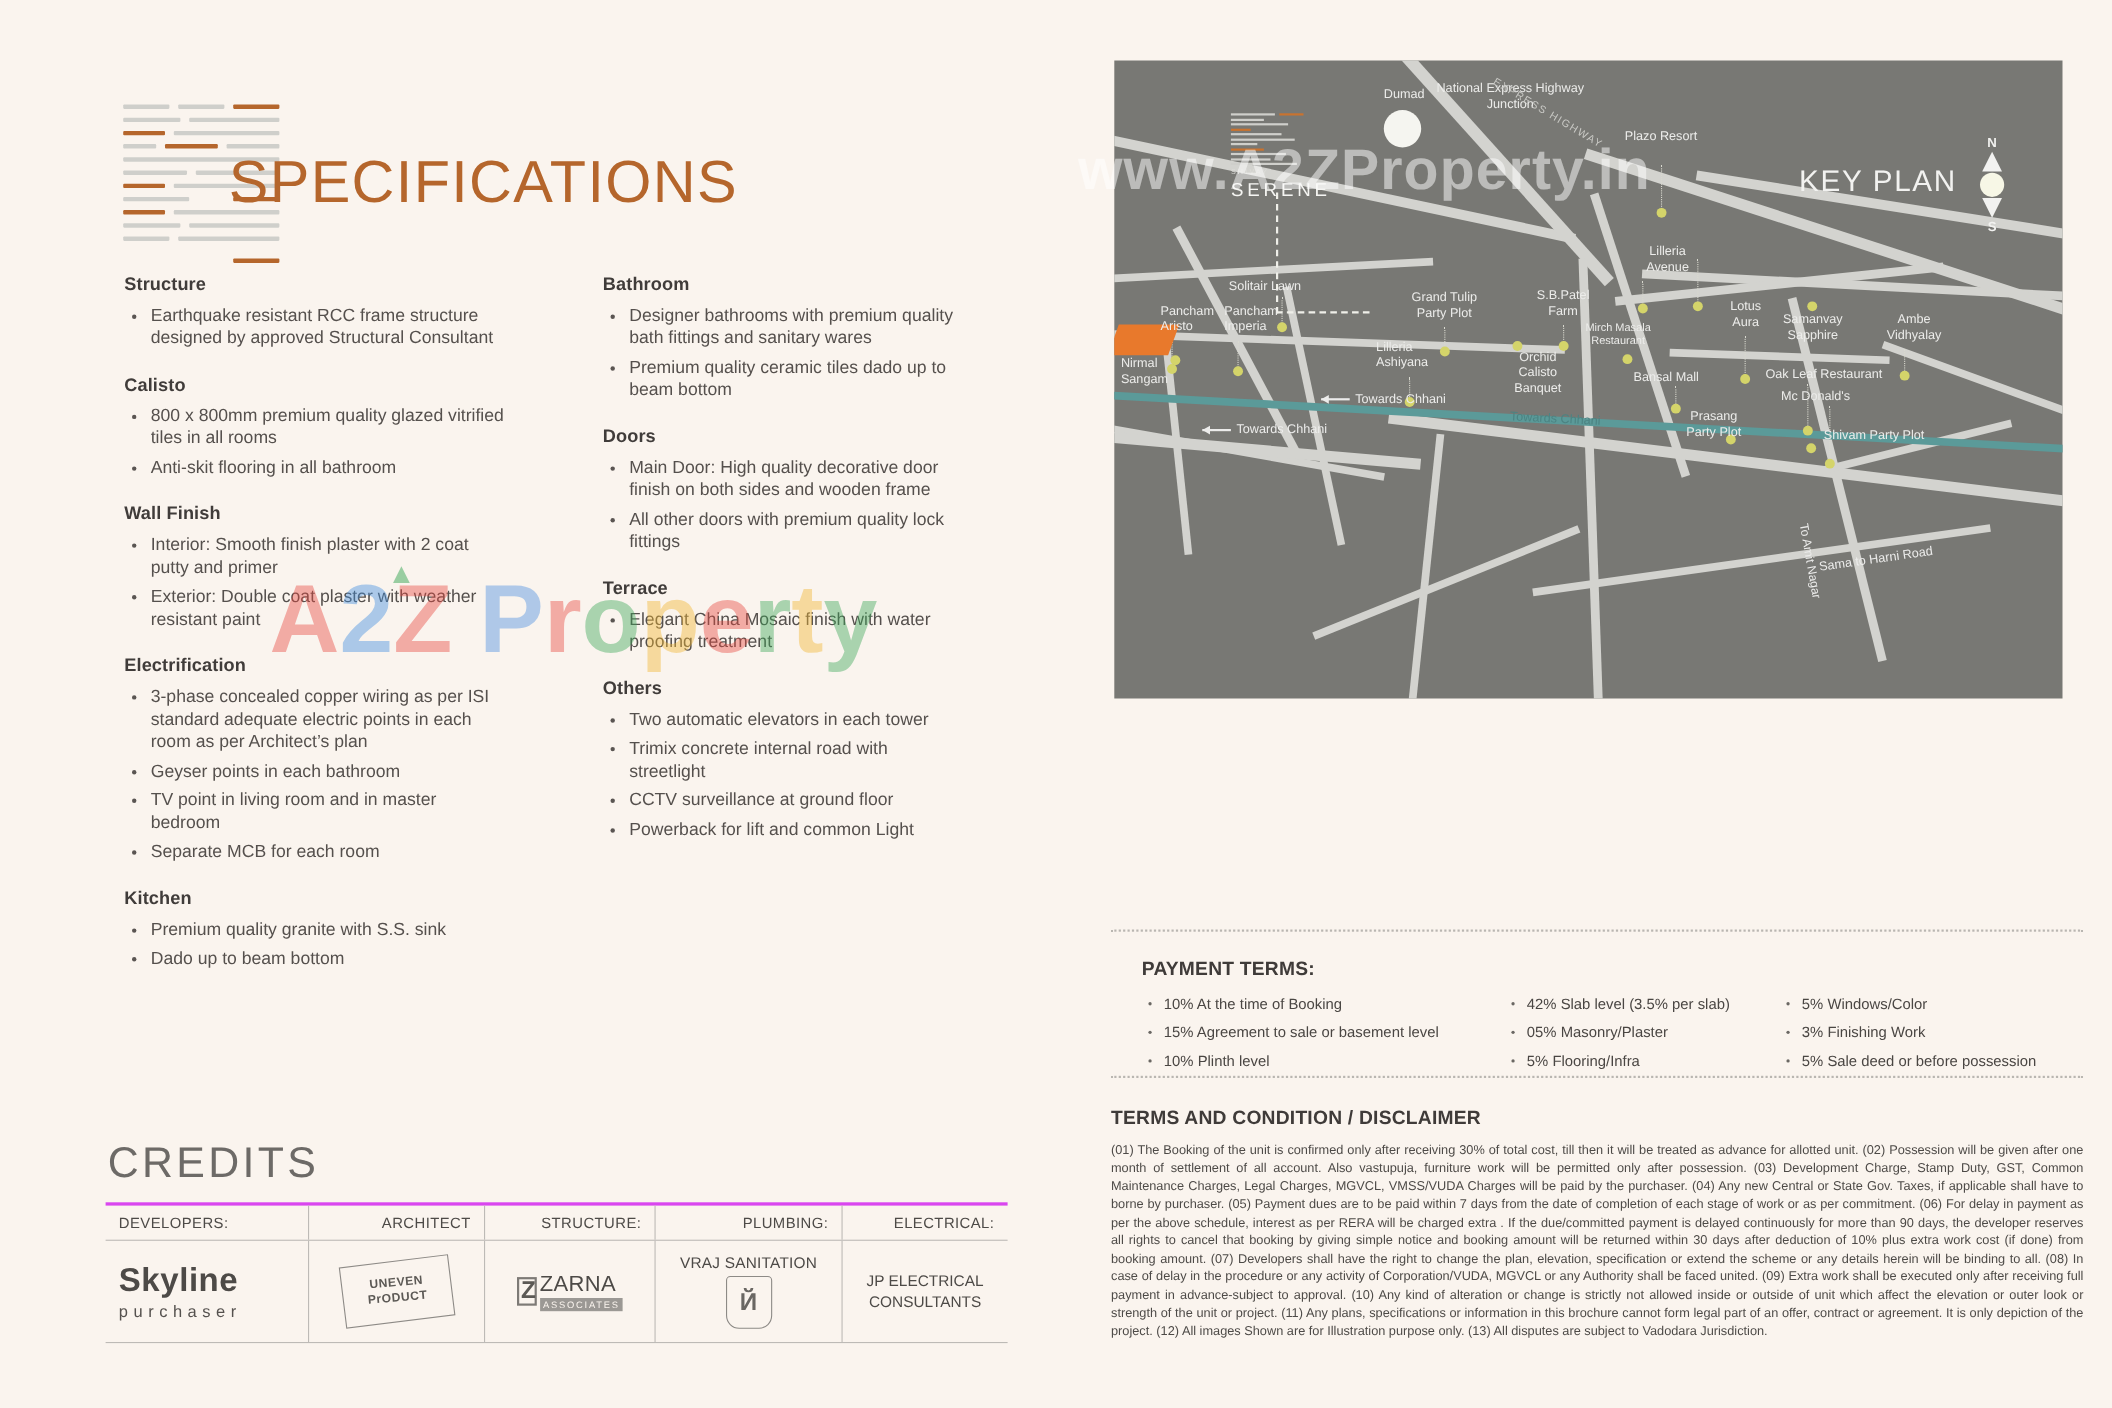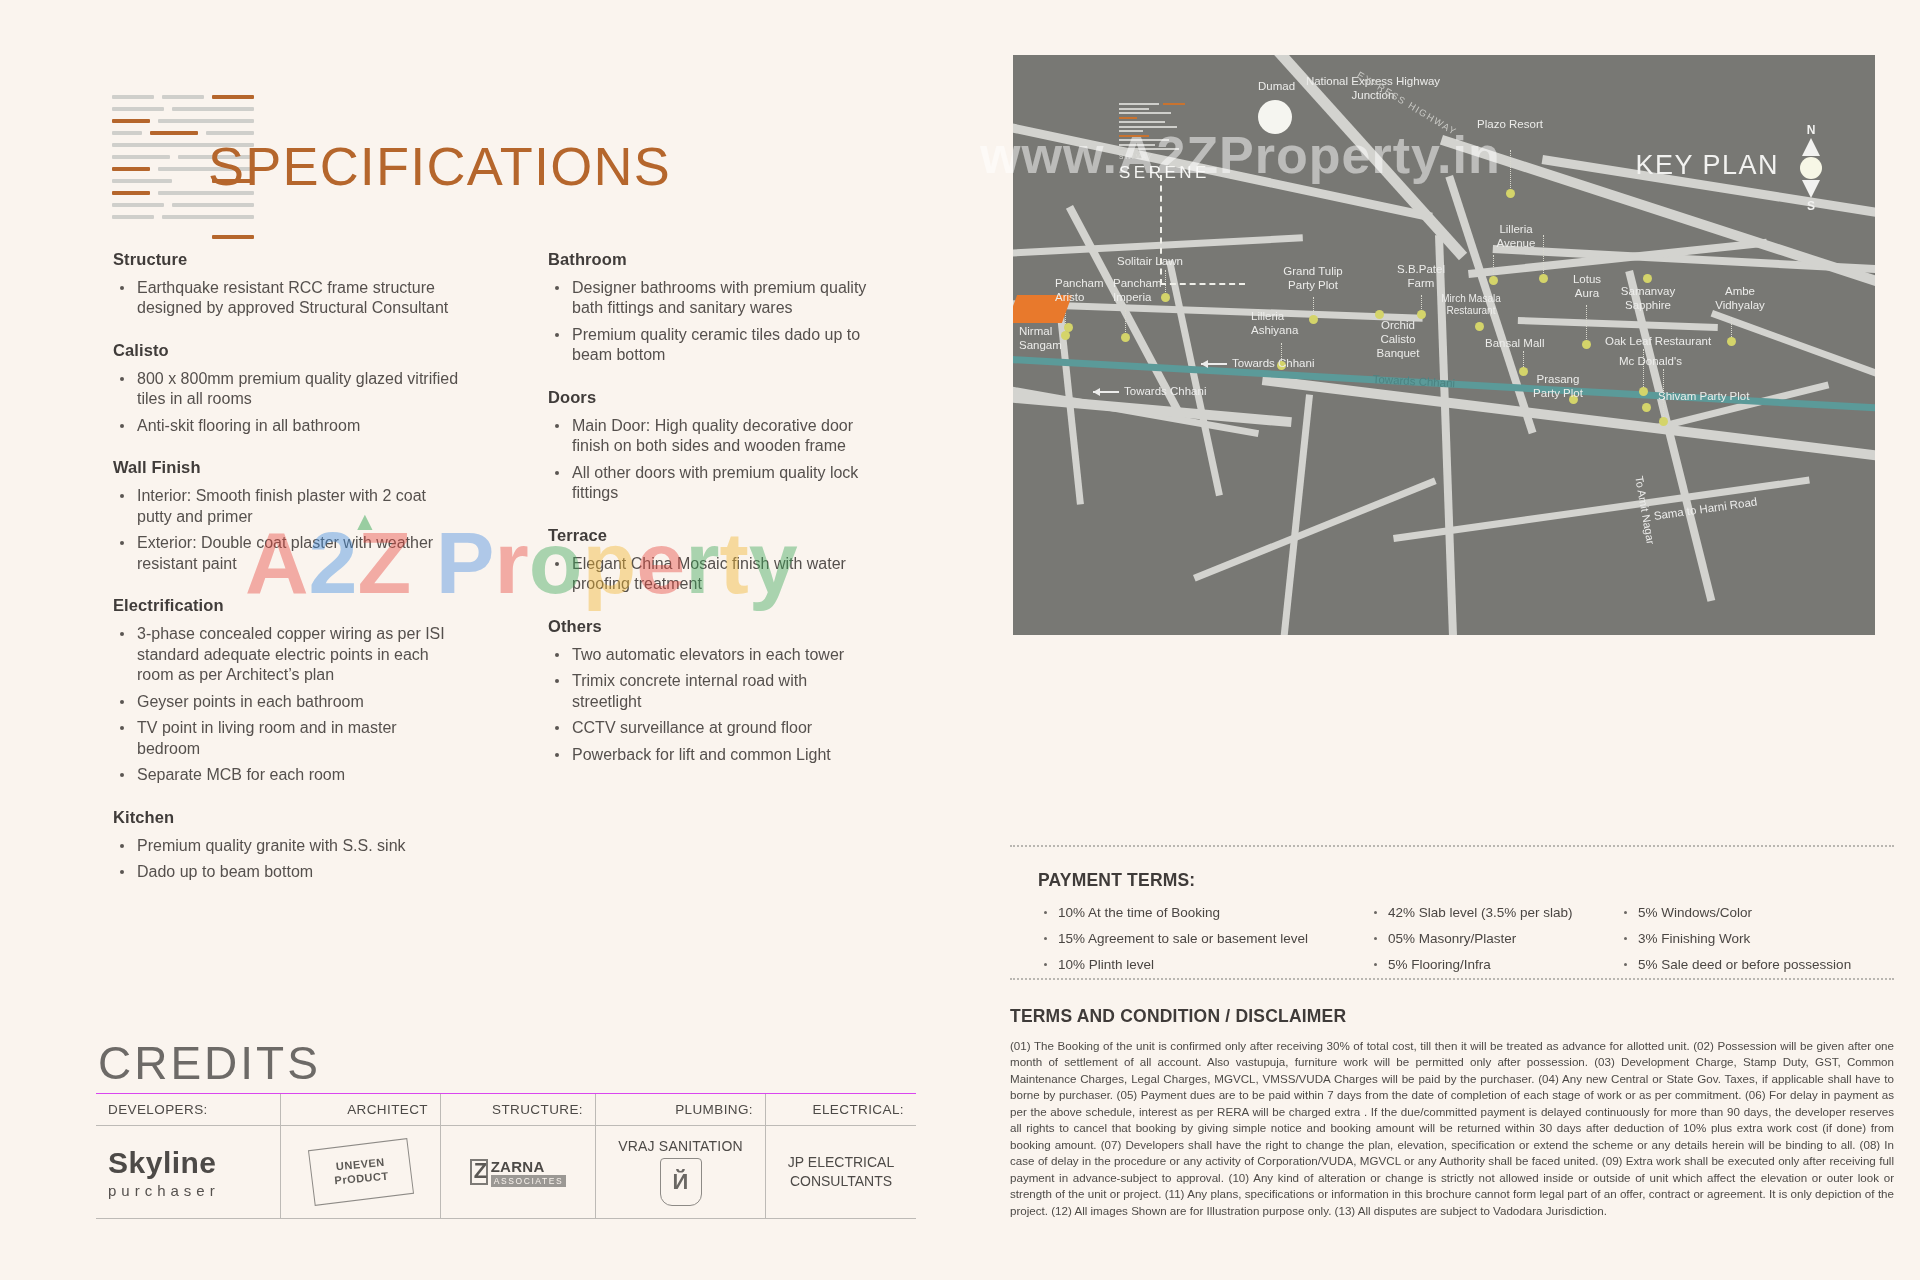--- a/index.html
+++ b/index.html
@@ -51,46 +51,46 @@
     font-size: 16px; line-height: 1.28; color: #55504d;
   }
   .grp li::before {
     content:""; position:absolute; left:7px; top:8px;
     width:4px; height:4px; border-radius:50%; background:#5a5552;
   }
 
   
   .credits-title {
     position: absolute; left: 98px; top: 1036px;
-    font-size: 46px; letter-spacing: 3px; color: #6d6a67; font-weight: 400;
+    font-size: 39px; letter-spacing: 3px; color: #6d6a67; font-weight: 400;
   }
   .credits-table { position: absolute; left: 96px; top: 1093px; width: 820px; }
   .ct-row { display: flex; }
-  .ct-head { border-top: 1px solid #d946ef; border-bottom: 1px solid #bdbab6; }
+  .ct-head { border-top: 3px solid #d946ef; border-bottom: 1px solid #bdbab6; }
   .ct-body { border-bottom: 1px solid #bdbab6; }
   .ct-cell { padding: 8px 12px; border-right: 1px solid #bdbab6; }
   .ct-cell:last-child { border-right: none; }
   .ct-head .ct-cell { font-size: 13.5px; letter-spacing:.4px; color: #4d4a47; font-weight: 400; }
   .c1{width:185px}.c2{width:160px}.c3{width:155px}.c4{width:170px}.c5{width:150px}
   .ct-body .ct-cell { height: 92px; display:flex; flex-direction:column; align-items:center; justify-content:center; }
   .ct-head .c1, .ct-head .c2, .ct-head .c3, .ct-head .c4, .ct-head .c5 { }
   .ct-head .c1 { text-align:left; }
   .ct-head .c2,.ct-head .c3,.ct-head .c4,.ct-head .c5 { text-align:right; }
   .sky1 { font-size: 30px; font-weight: 700; color: #4d4a47; letter-spacing: .5px; }
   .sky2 { font-size: 15px; letter-spacing: 5px; color: #55514e; margin-top:2px; }
   .logo-uneven {
     width: 100px; height: 56px; border: 1.4px solid #8d8a86;
     transform: rotate(-7deg); position: relative; display:flex;
     align-items:center; justify-content:center;
   }
   .logo-uneven b { font-size: 11px; color:#5c5955; letter-spacing:.5px; line-height:1.25; text-align:center; transform: rotate(2deg);}
   .logo-zarna { display:flex; align-items:center; gap:3px; }
   .zbox { width:18px; height:26px; border:2px solid #7d7a76; position:relative; }
   .zbox::after{content:"Z"; position:absolute; left:2px; top:-3px; font-size:22px; font-weight:700; color:#5c5955;}
-  .zarna-txt b { font-size:15px; font-weight:700; color:#4d4a47; letter-spacing:.3px; display:block; }
+  .zarna-txt b { font-size:20px; font-weight:400; color:#4d4a47; letter-spacing:.3px; display:block; }
   .zarna-txt s { font-size:8.5px; letter-spacing:1.6px; color:#faf4ee; background:#9b9894; padding:1px 3px; display:block; text-decoration:none;}
   .vraj-txt { font-size: 14px; color:#4d4a47; letter-spacing:.2px; margin-bottom:4px;}
   .vraj-mark { width:42px; height:48px; border:1.3px solid #8d8a86; border-radius: 4px 4px 12px 12px; display:flex;align-items:center;justify-content:center; font-size:22px; font-weight:700; color:#6a6763;}
   .jp-txt { font-size: 14px; color:#4d4a47; text-align:center; line-height:1.35; }
 
   
   .map {
     position: absolute; left: 1013px; top: 55px; width: 862px; height: 580px;
     background: #787874; overflow: hidden;
   }

